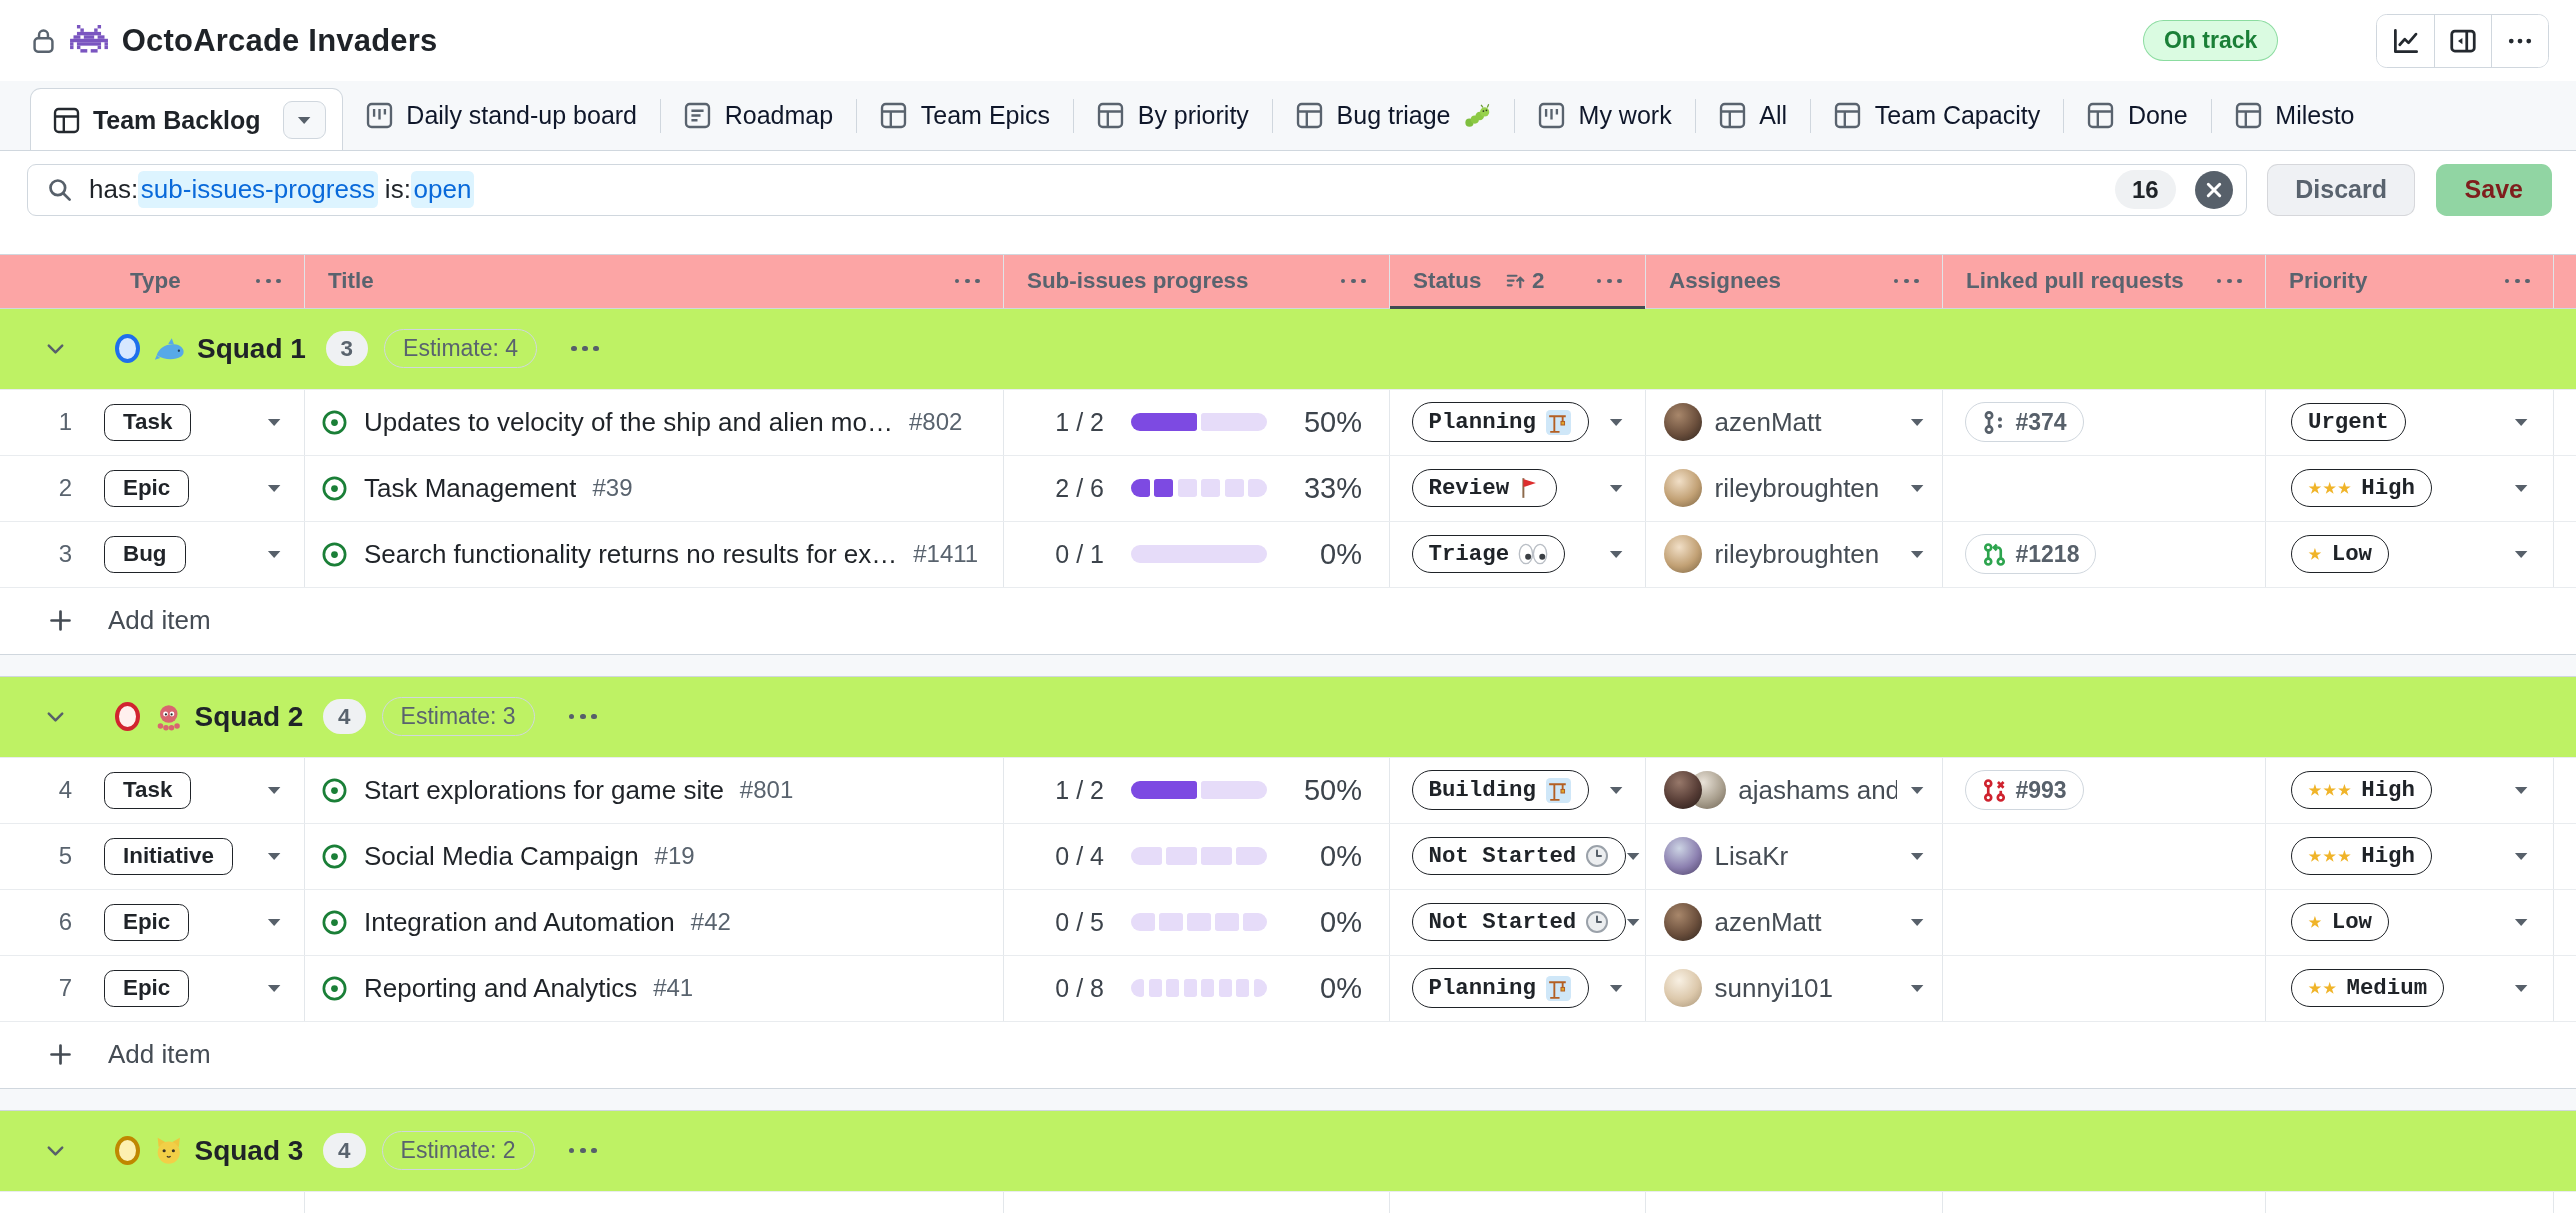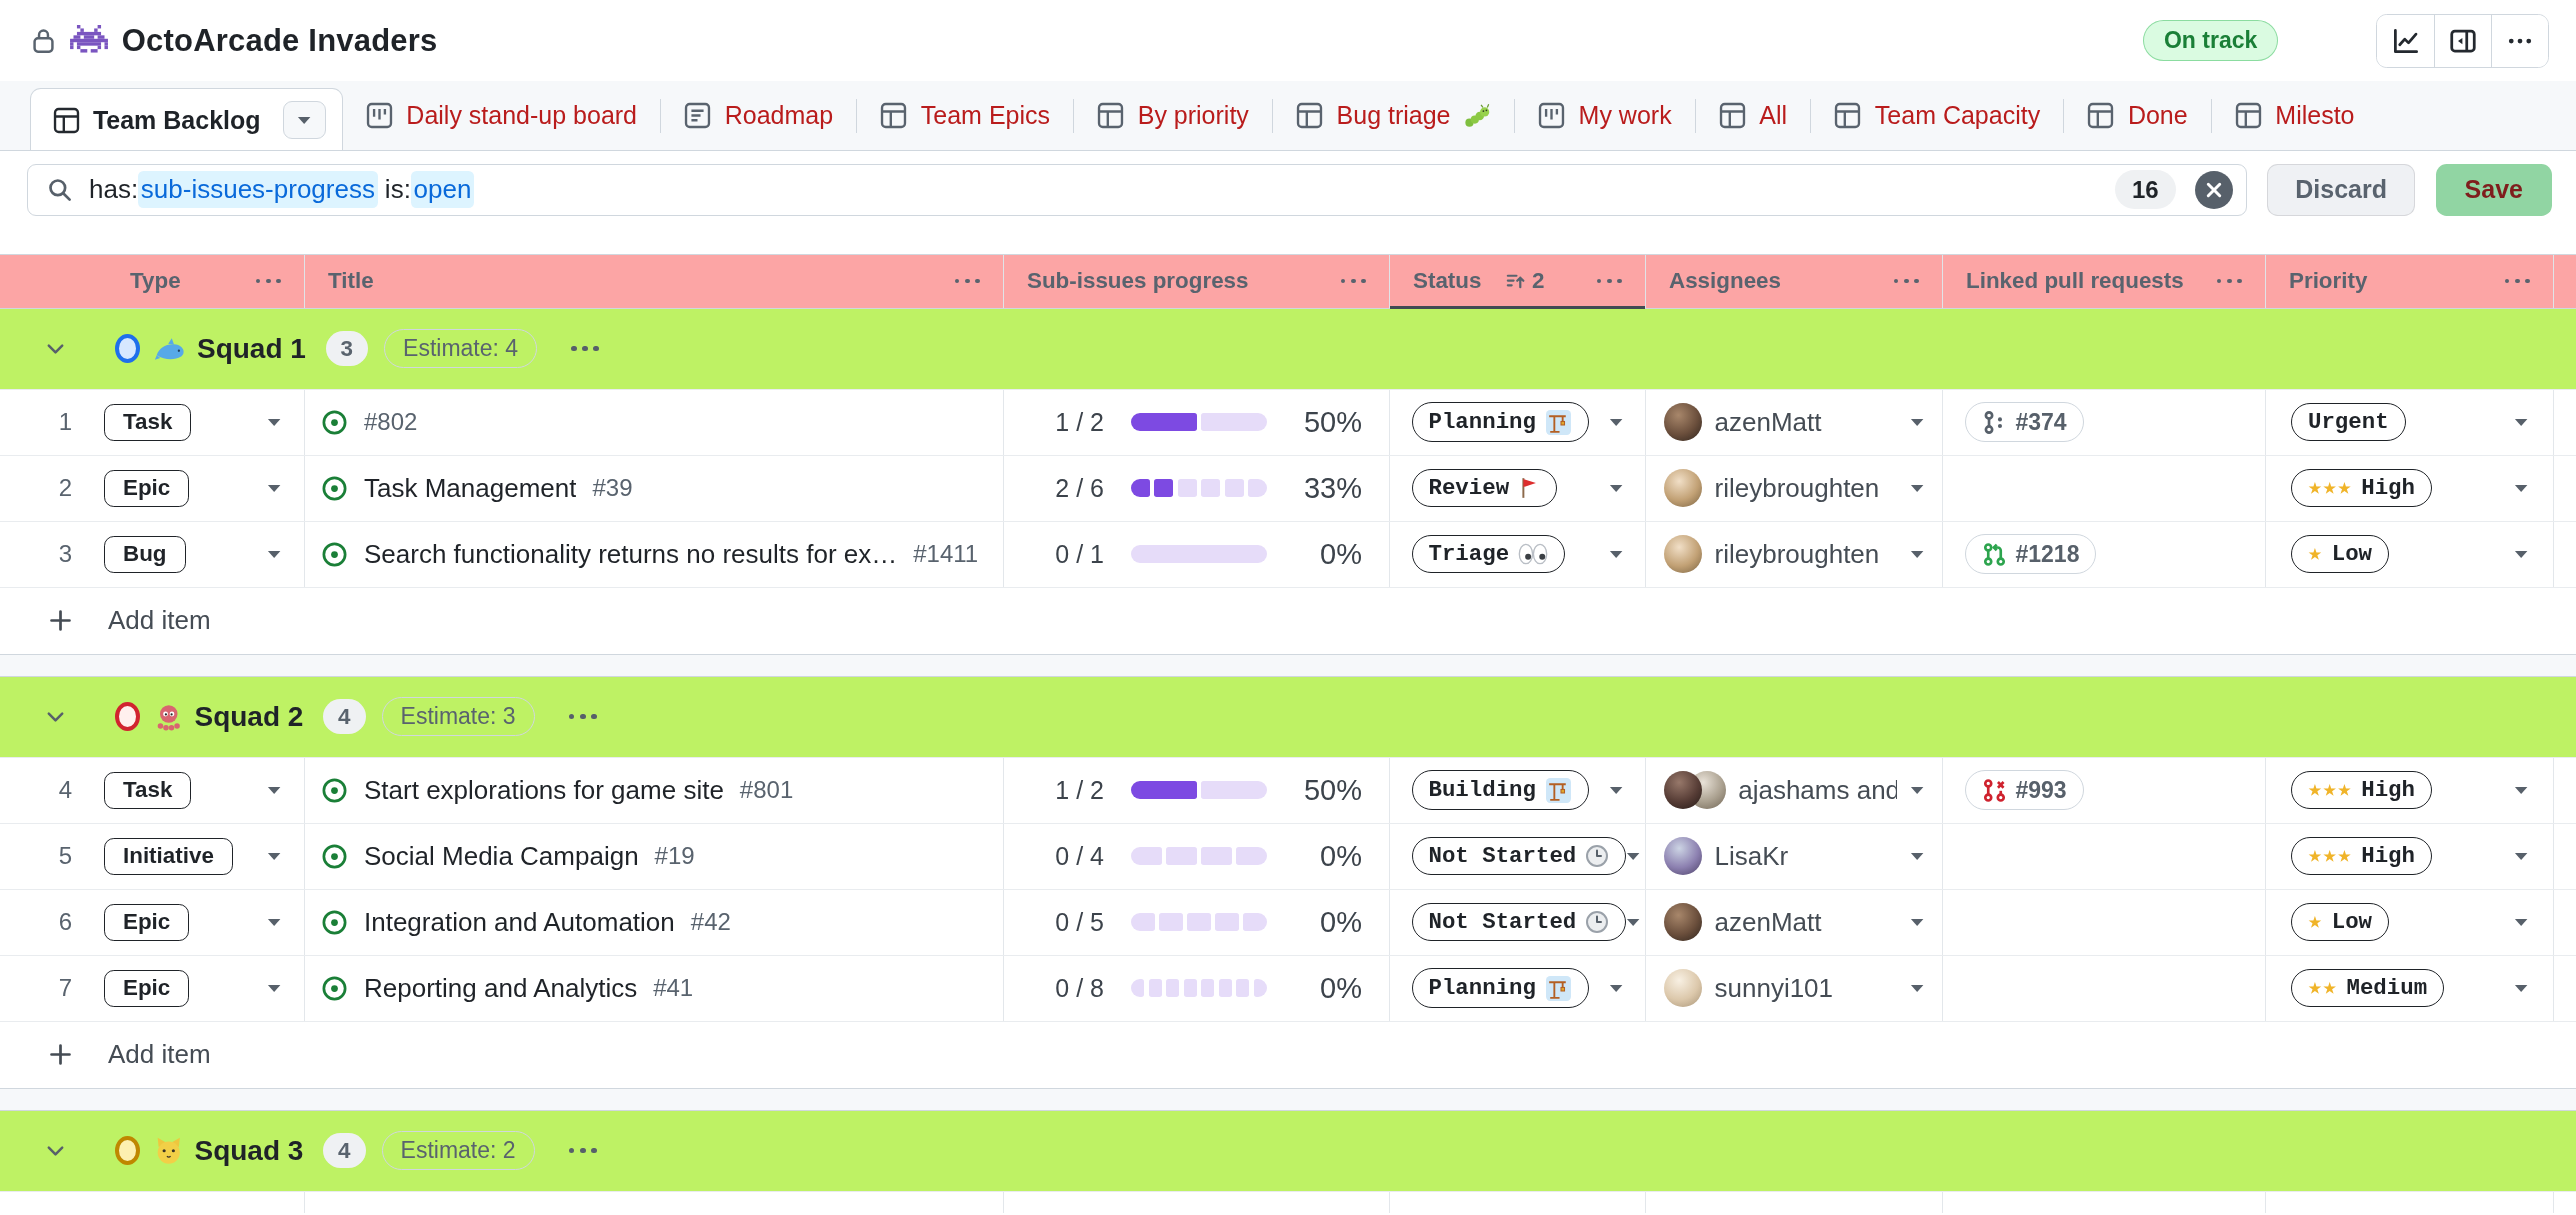--- a/index.html
+++ b/index.html
@@ -10,21 +10,21 @@
   .topbar{height:81px;display:flex;align-items:center;padding:0 27px 0 30px;background:#fff;}
   .title-wrap{display:flex;align-items:center;gap:13.4px;}
   .page-title{font-size:31px;font-weight:700;color:#1f2328;letter-spacing:0.2px;}
   .top-actions{margin-left:auto;display:flex;align-items:center;gap:98px;}
   .badge-on-track{font-size:23px;font-weight:600;color:#1a7f37;background:#dafbe1;border:1.8px solid rgba(74,194,107,.55);border-radius:894px;padding:6.3px 19.7px;}
   .btn-group{display:flex;border:1.3px solid #d0d7de;border-radius:10.7px;overflow:hidden;background:#fff;}
   .btn-group .tool-btn{width:57px;height:52px;display:flex;align-items:center;justify-content:center;background:#fff;border:none;border-left:1.3px solid #d0d7de;cursor:pointer;}
   .btn-group .tool-btn:first-child{border-left:none;}
   
   .tabbar{height:70px;background:#f6f8fa;border-bottom:1.3px solid #d0d7de;display:flex;align-items:center;padding-left:30px;overflow:hidden;white-space:nowrap;}
-  .tab{display:flex;align-items:center;gap:13.4px;padding:0 23px;font-size:25px;color:#b91c1c;cursor:pointer;flex:none;}
+  .tab{display:flex;align-items:center;gap:13.4px;padding:0 23px;font-size:25px;color:#0f172a;cursor:pointer;flex:none;}
   .tab.active{background:#fff;border:1.3px solid #d0d7de;border-bottom:none;border-radius:10.7px 10.7px 0 0;height:64px;color:#1f2328;font-weight:600;align-self:flex-end;margin-bottom:-1.8px;padding:0 16px 0 21.5px;}
   .tab-sep{width:1.3px;height:34px;background:#d0d7de;flex:none;}
   .caret-pill{width:43px;height:38px;border:1.3px solid #d0d7de;background:#f6f8fa;border-radius:9px;display:flex;align-items:center;justify-content:center;margin-left:9px;}
   
   .filter-row{display:flex;align-items:center;gap:20.6px;margin:12.5px 24px 0 27px;height:52px;}
   .filter-input{flex:1;height:52px;border:1.3px solid #d0d7de;border-radius:9px;display:flex;align-items:center;padding:0 12.5px 0 18px;gap:16px;background:#fff;}
   .query{display:flex;align-items:center;font-size:26px;flex:1;white-space:pre;overflow:hidden;}
   .q-qualifier{color:#1f2328;}
   .q-value{color:#0969da;background:#ddf4ff;border-radius:5.4px;padding:2.7px 2.7px;}
   .count-pill{background:#eff1f3;color:#1f2328;font-size:24px;font-weight:600;padding:5.4px 17px;border-radius:894px;}
@@ -405,20 +405,21 @@
             </svg>
           </span>
         </div>
         <div class="cell cell-title">
           <span class="issue-icon">
             <svg width="27" height="27" viewBox="0 0 16 16">
               <circle cx="8" cy="8" r="6.3" fill="none" stroke="#1a7f37" stroke-width="1.6"></circle>
               <circle cx="8" cy="8" r="2" fill="#1a7f37"></circle>
             </svg>
           </span>
+          <span class="title-text">Updates to velocity of the ship and alien mo…</span>
           <span class="issue-num">#802</span>
         </div>
         <div class="cell cell-prog">
           <span class="frac">1 / 2</span>
           <span class="bar">
             <span class="seg fill"></span>
             <span class="seg"></span>
           </span>
           <span class="pct">50%</span>
         </div>

